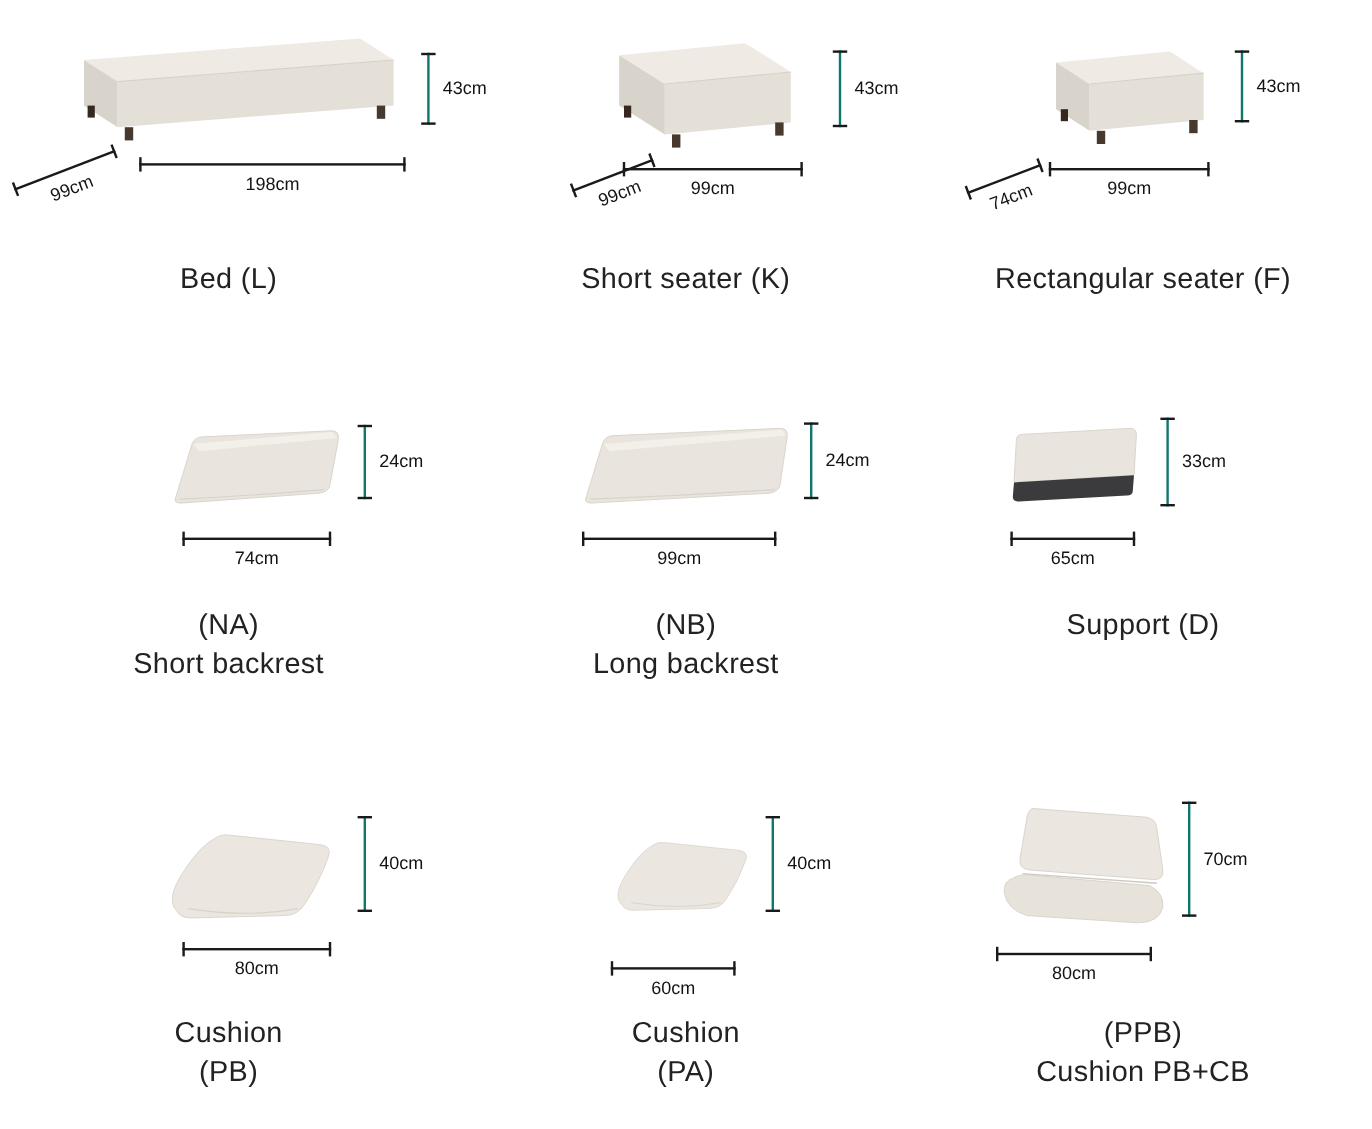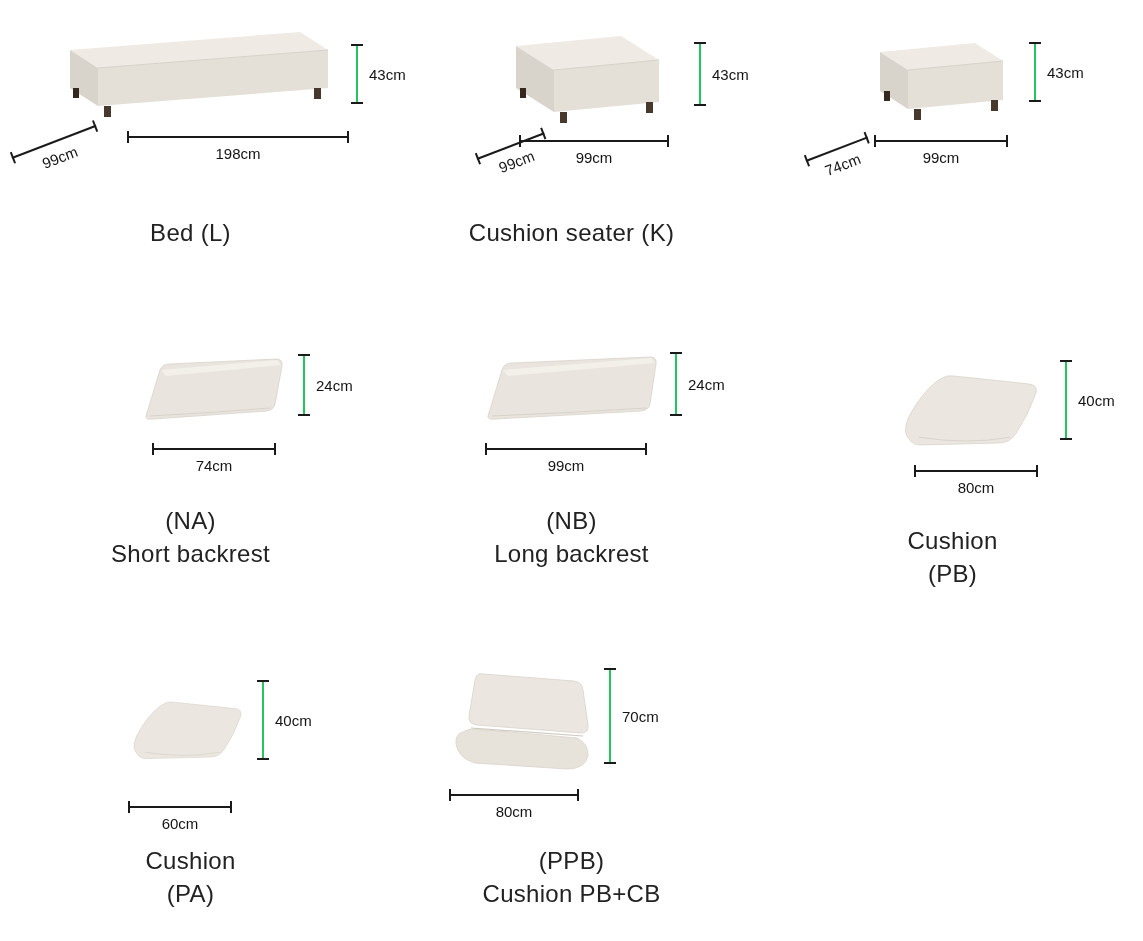--- a/index.html
+++ b/index.html
@@ -24,21 +24,21 @@
     font-size:24px; font-weight:400;
     letter-spacing:0.3px; line-height:1.38;
     color:#222222;
   }
   .caption span { display:block; }
   .r1 .caption { top:216px; }
   .r2 .caption { top:204px; }
   .r3 .caption { top:224px; }
 
   
-  .dim-v { position:absolute; width:2px; background:#22c55e; }
+  .dim-v { position:absolute; width:2px; background:#0f766e; }
   .dim-v::before, .dim-v::after {
     content:""; position:absolute; left:-5px; width:12px; height:2px; background:#1a1a1a;
   }
   .dim-v::before { top:0; } .dim-v::after { bottom:0; }
   .dim-h { position:absolute; height:2px; background:#1a1a1a; }
   .dim-h::before, .dim-h::after {
     content:""; position:absolute; top:-5px; width:2px; height:12px; background:#1a1a1a;
   }
   .dim-h::before { left:0; } .dim-h::after { right:0; }
   .dim-d { transform-origin:0 50%; transform:rotate(-21deg); }
@@ -59,21 +59,21 @@
       <polygon points="58,42 288,24 288,62 58,80" fill="#E4E0D8"></polygon>
       <polygon points="30,24 58,42 58,80 30,62" fill="#D9D4CB"></polygon>
       <line x1="58" y1="42" x2="288" y2="24" stroke="#D7D2C9" stroke-width="1"></line>
       <rect x="64" y="80" width="7" height="11" fill="#47392E"></rect>
       <rect x="274" y="62" width="7" height="11" fill="#47392E"></rect>
       <rect x="33" y="62" width="6" height="10" fill="#35291F"></rect>
     </svg>
     <div class="dim-v" style="left:356px;top:44px;height:60px">
       <span class="dim-lbl">43cm</span>
     </div>
-    <div class="dim-h" style="left:127px;top:136px;width:222px">
+    <div class="dim-h" style="left:116px;top:136px;width:222px">
       <span class="dim-lbl">198cm</span>
     </div>
     <div class="dim-h dim-d" style="left:12px;top:157px;width:90px">
       <span class="dim-lbl">99cm</span>
     </div>
     <div class="caption">
       <span>Bed (L)</span>
     </div>
   </div>
 
@@ -90,21 +90,21 @@
     <div class="dim-v" style="left:318px;top:42px;height:64px">
       <span class="dim-lbl">43cm</span>
     </div>
     <div class="dim-h" style="left:138px;top:140px;width:150px">
       <span class="dim-lbl">99cm</span>
     </div>
     <div class="dim-h dim-d" style="left:96px;top:158px;width:72px">
       <span class="dim-lbl">99cm</span>
     </div>
     <div class="caption">
-      <span>Cushion seater (K)</span>
+      <span>Short seater (K)</span>
     </div>
   </div>
 
   <div class="cell r1">
     <svg class="art" style="left:100px;top:28px" width="150" height="104" viewBox="0 0 150 104">
       <polygon points="18,24 113,15 141,33 46,42" fill="#EFEBE4"></polygon>
       <polygon points="46,42 141,33 141,72 46,81" fill="#E4E0D8"></polygon>
       <polygon points="18,24 46,42 46,81 18,63" fill="#D9D4CB"></polygon>
       <line x1="46" y1="42" x2="141" y2="33" stroke="#D7D2C9" stroke-width="1"></line>
       <rect x="52" y="81" width="7" height="11" fill="#47392E"></rect>
@@ -113,20 +113,23 @@
     </svg>
     <div class="dim-v" style="left:272px;top:42px;height:60px">
       <span class="dim-lbl">43cm</span>
     </div>
     <div class="dim-h" style="left:112px;top:140px;width:134px">
       <span class="dim-lbl">99cm</span>
     </div>
     <div class="dim-h dim-d" style="left:44px;top:160px;width:66px">
       <span class="dim-lbl">74cm</span>
     </div>
+    <div class="caption">
+      <span>Rectangular seater (F)</span>
+    </div>
   </div>
 
   <div class="cell r2">
     <svg class="art" style="left:130px;top:56px" width="160" height="72" viewBox="0 0 160 72">
       <path d="M16,60 L30,14 Q32,8 40,8 L146,3 Q153,3 152,10 L145,48 Q144,54 136,55 L24,63 Q15,64 16,60 Z" fill="#E9E5DE" stroke="#D8D3CA" stroke-width="0.8"></path>
       <polygon points="31,14 147,4 151,9 36,20" fill="#F3F0EA"></polygon>
       <path d="M20,60 Q80,57 140,52" stroke="#D8D3CA" stroke-width="1" fill="none"></path>
     </svg>
     <div class="dim-v" style="left:303px;top:54px;height:62px">
       <span class="dim-lbl">24cm</span>
@@ -151,20 +154,35 @@
     </div>
     <div class="dim-h" style="left:104px;top:148px;width:162px">
       <span class="dim-lbl">99cm</span>
     </div>
     <div class="caption">
       <span>(NB)</span>
       <span>Long backrest</span>
     </div>
   </div>
 
+  <div class="cell r2">
+    <svg class="art" style="left:75px;top:54px" width="115" height="70" viewBox="0 0 115 70">
+      <path d="M10,13 Q10,8 15,8 L105,3 Q110,3 110,8 L108,42 L8,48 Z" fill="#E9E5DE" stroke="#D8D3CA" stroke-width="0.8"></path>
+      <path d="M8,48 L108,42 L107,55 Q107,59 102,59 L12,64 Q7,64 7,60 Z" fill="#3B3B3D"></path>
+    </svg>
+    <div class="dim-v" style="left:210px;top:48px;height:74px">
+      <span class="dim-lbl">33cm</span>
+    </div>
+    <div class="dim-h" style="left:80px;top:148px;width:104px">
+      <span class="dim-lbl">65cm</span>
+    </div>
+    <div class="caption">
+      <span>Support (D)</span>
+    </div>
+  </div>
 
   <div class="cell r3">
     <svg class="art" style="left:124px;top:60px" width="165" height="100" viewBox="0 0 170 100">
       <path d="M24,80 Q14,70 30,46 Q44,24 58,17 Q62,14 70,15 L146,23 Q158,24 154,34 Q146,56 134,74 Q128,84 116,84 L36,86 Q27,86 24,80 Z" fill="#EBE7E0" stroke="#D8D3CA" stroke-width="0.8"></path>
       <path d="M34,78 Q84,86 128,78" stroke="#D8D3CA" stroke-width="1" fill="none"></path>
     </svg>
     <div class="dim-v" style="left:303px;top:60px;height:80px">
       <span class="dim-lbl">40cm</span>
     </div>
     <div class="dim-h" style="left:152px;top:170px;width:124px">

